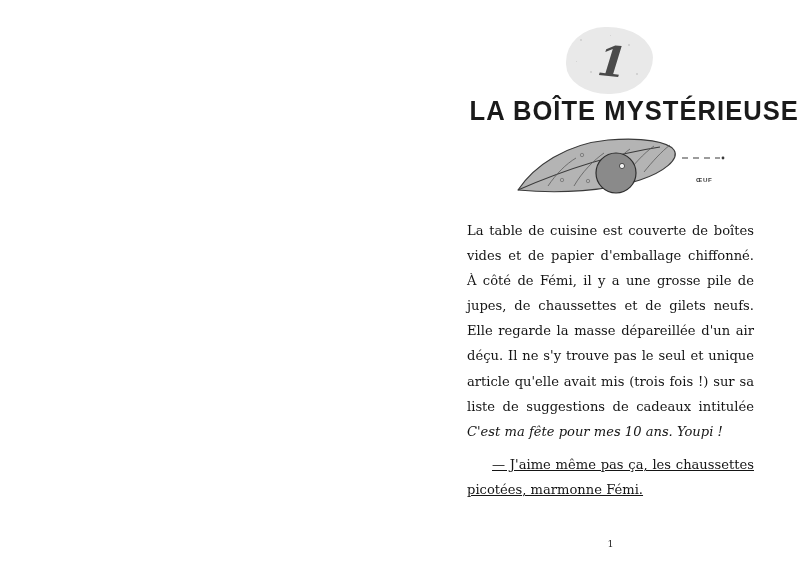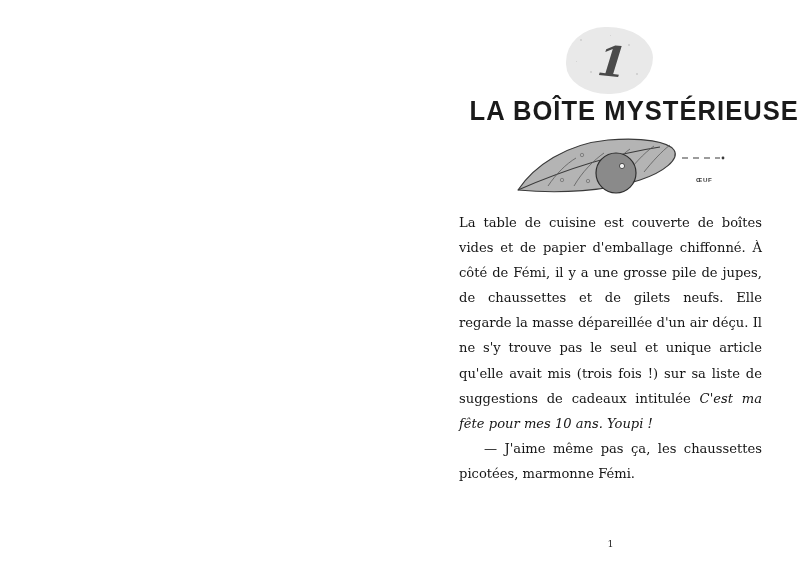--- a/index.html
+++ b/index.html
@@ -111,27 +111,28 @@
     width: 303px;
     font-family: "DejaVu Serif", serif;
     font-size: 13.1px;
     line-height: 25.1px;
     color: #151515;
     text-align: justify;
     text-justify: inter-word;
     hyphens: none;
   }
   .body-text p {
-    margin: 0;
+    margin: 8px;
   }
   .body-text p.para {
     text-indent: 0;
   }
   .body-text p.dialogue {
     text-indent: 25px;
+    text-decoration: underline;
   }
   .body-text .italic {
     font-style: italic;
   }
 
   
   .folio {
     position: absolute;
     left: 0;
     top: 538px;

